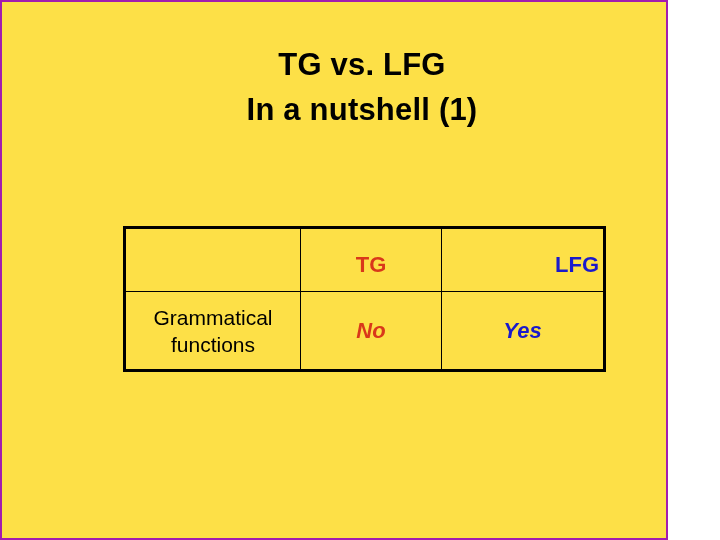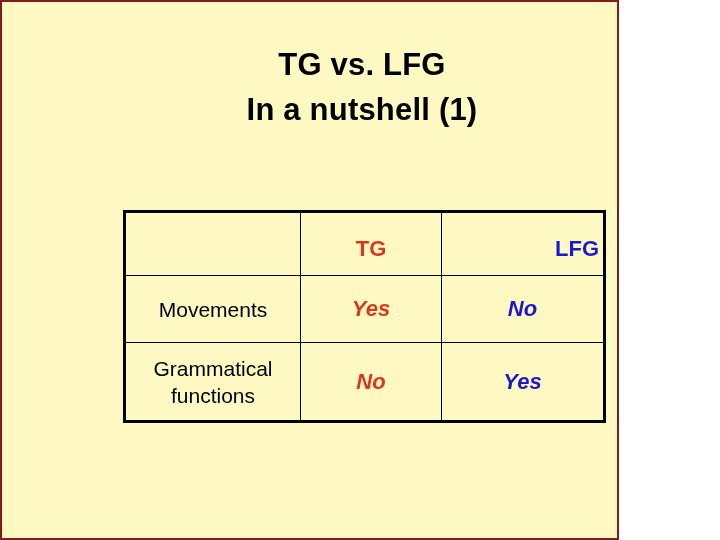--- a/index.html
+++ b/index.html
@@ -11,24 +11,24 @@
     width: 720px;
     height: 540px;
     overflow: hidden;
     font-family: "Liberation Sans", sans-serif;
   }
 
   
   #slide {
     position: relative;
     box-sizing: border-box;
-    width: 619px;
+    width: 668px;
     height: 540px;
-    background: #fef9c3;
-    border: 2px solid #7f1d1d;
+    background: #fde047;
+    border: 2px solid #a21caf;
   }
 
   
   #title-block {
     position: absolute;
     left: 0;
     top: 40px;
     width: 720px;
     text-align: center;
   }
@@ -39,21 +39,21 @@
     font-size: 31px;
     line-height: 45px;
     letter-spacing: 0.2px;
     white-space: nowrap;
   }
 
   
   #comparison-table {
     position: absolute;
     left: 121px;
-    top: 208px;
+    top: 224px;
     width: 480px;
     border-collapse: collapse;
     table-layout: fixed;
     border: 3px solid #000000;
   }
   #comparison-table td {
     border: 1px solid #000000;
     padding: 0;
     vertical-align: middle;
     text-align: center;
@@ -122,31 +122,20 @@
           <span class="empty-cell"></span>
         </td>
         <td>
           <span class="cell-inner head-label head-tg">TG</span>
         </td>
         <td>
           <span class="cell-inner head-label head-lfg">LFG</span>
         </td>
       </tr>
 
-      <tr class="body-row-1">
-        <td>
-          <span class="cell-inner row-label">Movements</span>
-        </td>
-        <td>
-          <span class="cell-inner value value-tg">Yes</span>
-        </td>
-        <td>
-          <span class="cell-inner value value-lfg">No</span>
-        </td>
-      </tr>
 
       <tr class="body-row-2">
         <td>
           <span class="cell-inner row-label">Grammatical functions</span>
         </td>
         <td>
           <span class="cell-inner value value-tg">No</span>
         </td>
         <td>
           <span class="cell-inner value value-lfg">Yes</span>

